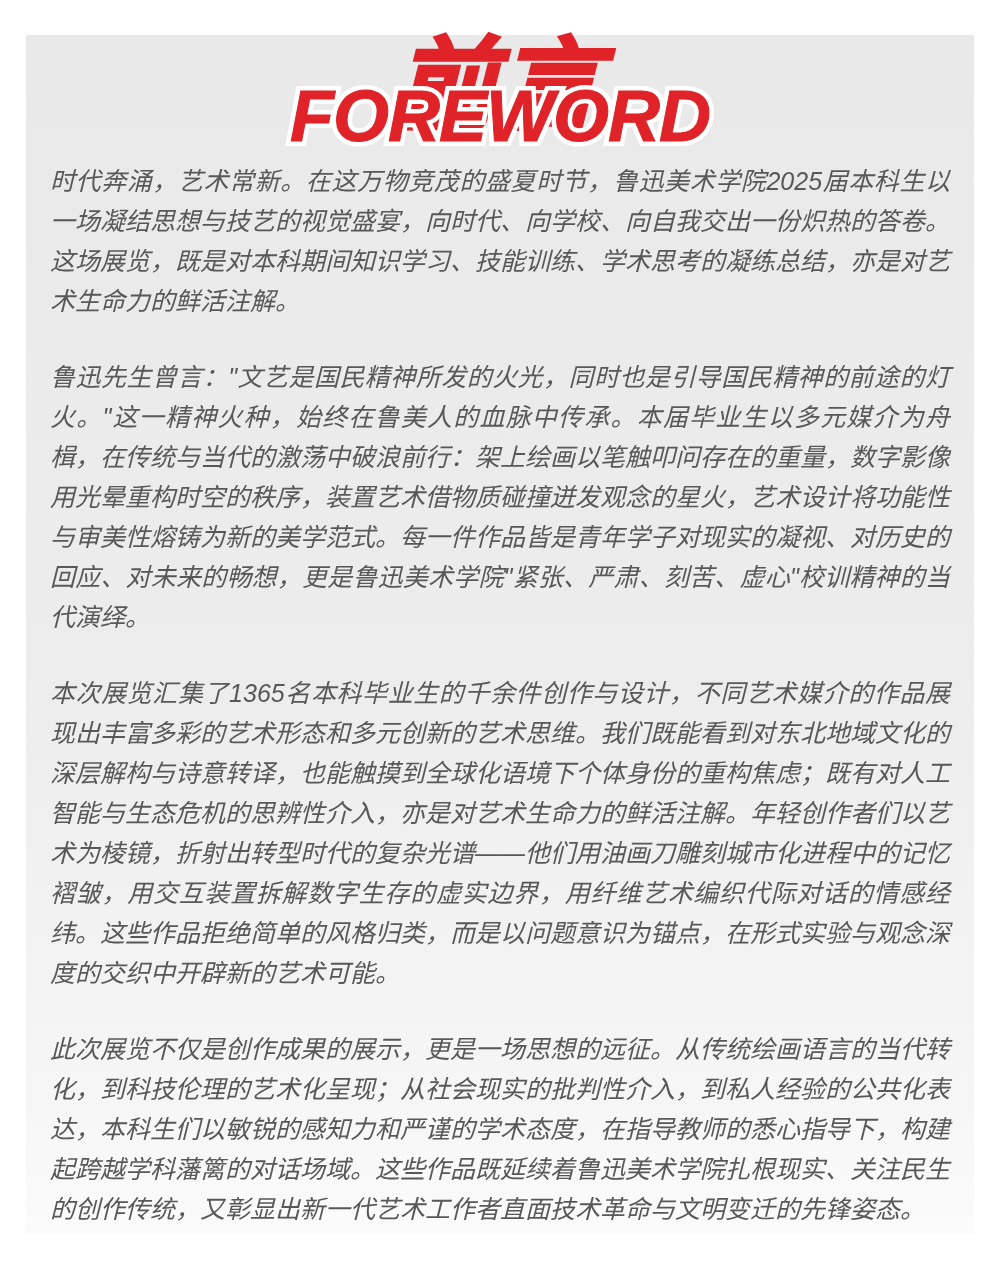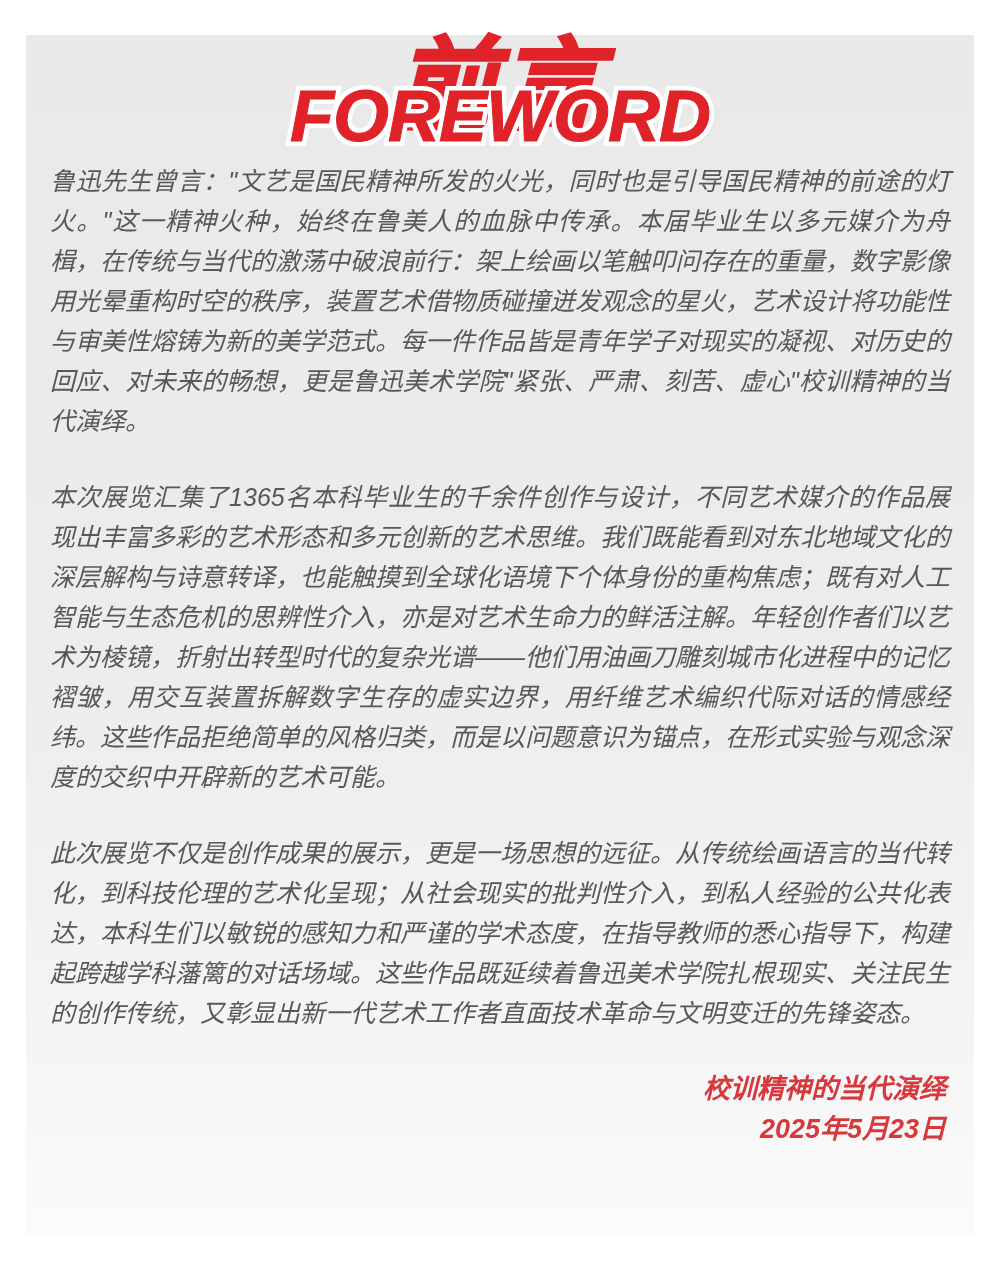--- a/index.html
+++ b/index.html
@@ -72,20 +72,21 @@
 
     <header class="header">
       <div class="title-cn">前言</div>
       <div class="title-en">
         <span class="stroke" aria-hidden="true">FOREWORD</span>
         <span class="fill">FOREWORD</span>
       </div>
     </header>
 
     <main class="content">
+      <p>时代奔涌，艺术常新。在这万物竞茂的盛夏时节，鲁迅美术学院2025届本科生以一场凝结思想与技艺的视觉盛宴，向时代、向学校、向自我交出一份炽热的答卷。这场展览，既是对本科期间知识学习、技能训练、学术思考的凝练总结，亦是对艺术生命力的鲜活注解。</p>
       <p>鲁迅先生曾言："文艺是国民精神所发的火光，同时也是引导国民精神的前途的灯火。"这一精神火种，始终在鲁美人的血脉中传承。本届毕业生以多元媒介为舟楫，在传统与当代的激荡中破浪前行：架上绘画以笔触叩问存在的重量，数字影像用光晕重构时空的秩序，装置艺术借物质碰撞迸发观念的星火，艺术设计将功能性与审美性熔铸为新的美学范式。每一件作品皆是青年学子对现实的凝视、对历史的回应、对未来的畅想，更是鲁迅美术学院"紧张、严肃、刻苦、虚心"校训精神的当代演绎。</p>
       <p>本次展览汇集了1365名本科毕业生的千余件创作与设计，不同艺术媒介的作品展现出丰富多彩的艺术形态和多元创新的艺术思维。我们既能看到对东北地域文化的深层解构与诗意转译，也能触摸到全球化语境下个体身份的重构焦虑；既有对人工智能与生态危机的思辨性介入，亦是对艺术生命力的鲜活注解。年轻创作者们以艺术为棱镜，折射出转型时代的复杂光谱——他们用油画刀雕刻城市化进程中的记忆褶皱，用交互装置拆解数字生存的虚实边界，用纤维艺术编织代际对话的情感经纬。这些作品拒绝简单的风格归类，而是以问题意识为锚点，在形式实验与观念深度的交织中开辟新的艺术可能。</p>
       <p>此次展览不仅是创作成果的展示，更是一场思想的远征。从传统绘画语言的当代转化，到科技伦理的艺术化呈现；从社会现实的批判性介入，到私人经验的公共化表达，本科生们以敏锐的感知力和严谨的学术态度，在指导教师的悉心指导下，构建起跨越学科藩篱的对话场域。这些作品既延续着鲁迅美术学院扎根现实、关注民生的创作传统，又彰显出新一代艺术工作者直面技术革命与文明变迁的先锋姿态。</p>
     </main>
 
     <footer class="signature">
       <div>校训精神的当代演绎</div>
       <div>2025年5月23日</div>
     </footer>
 

